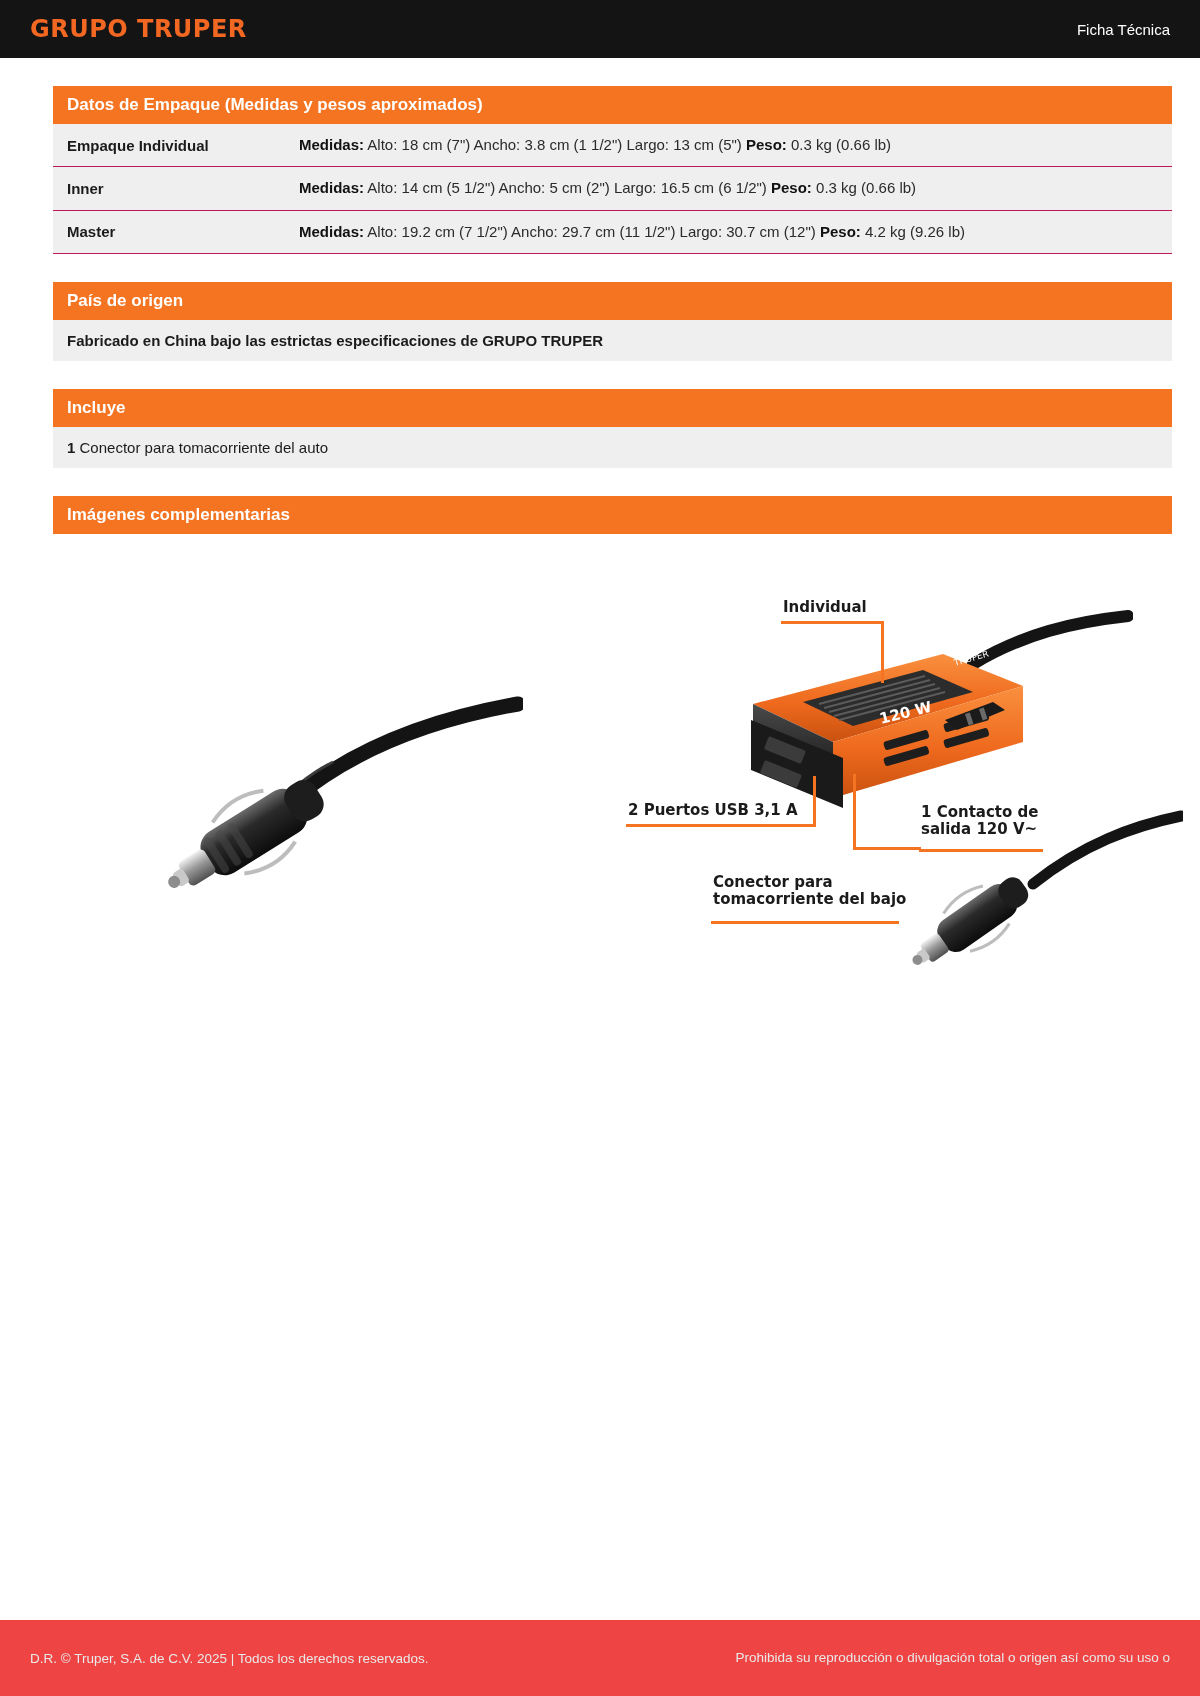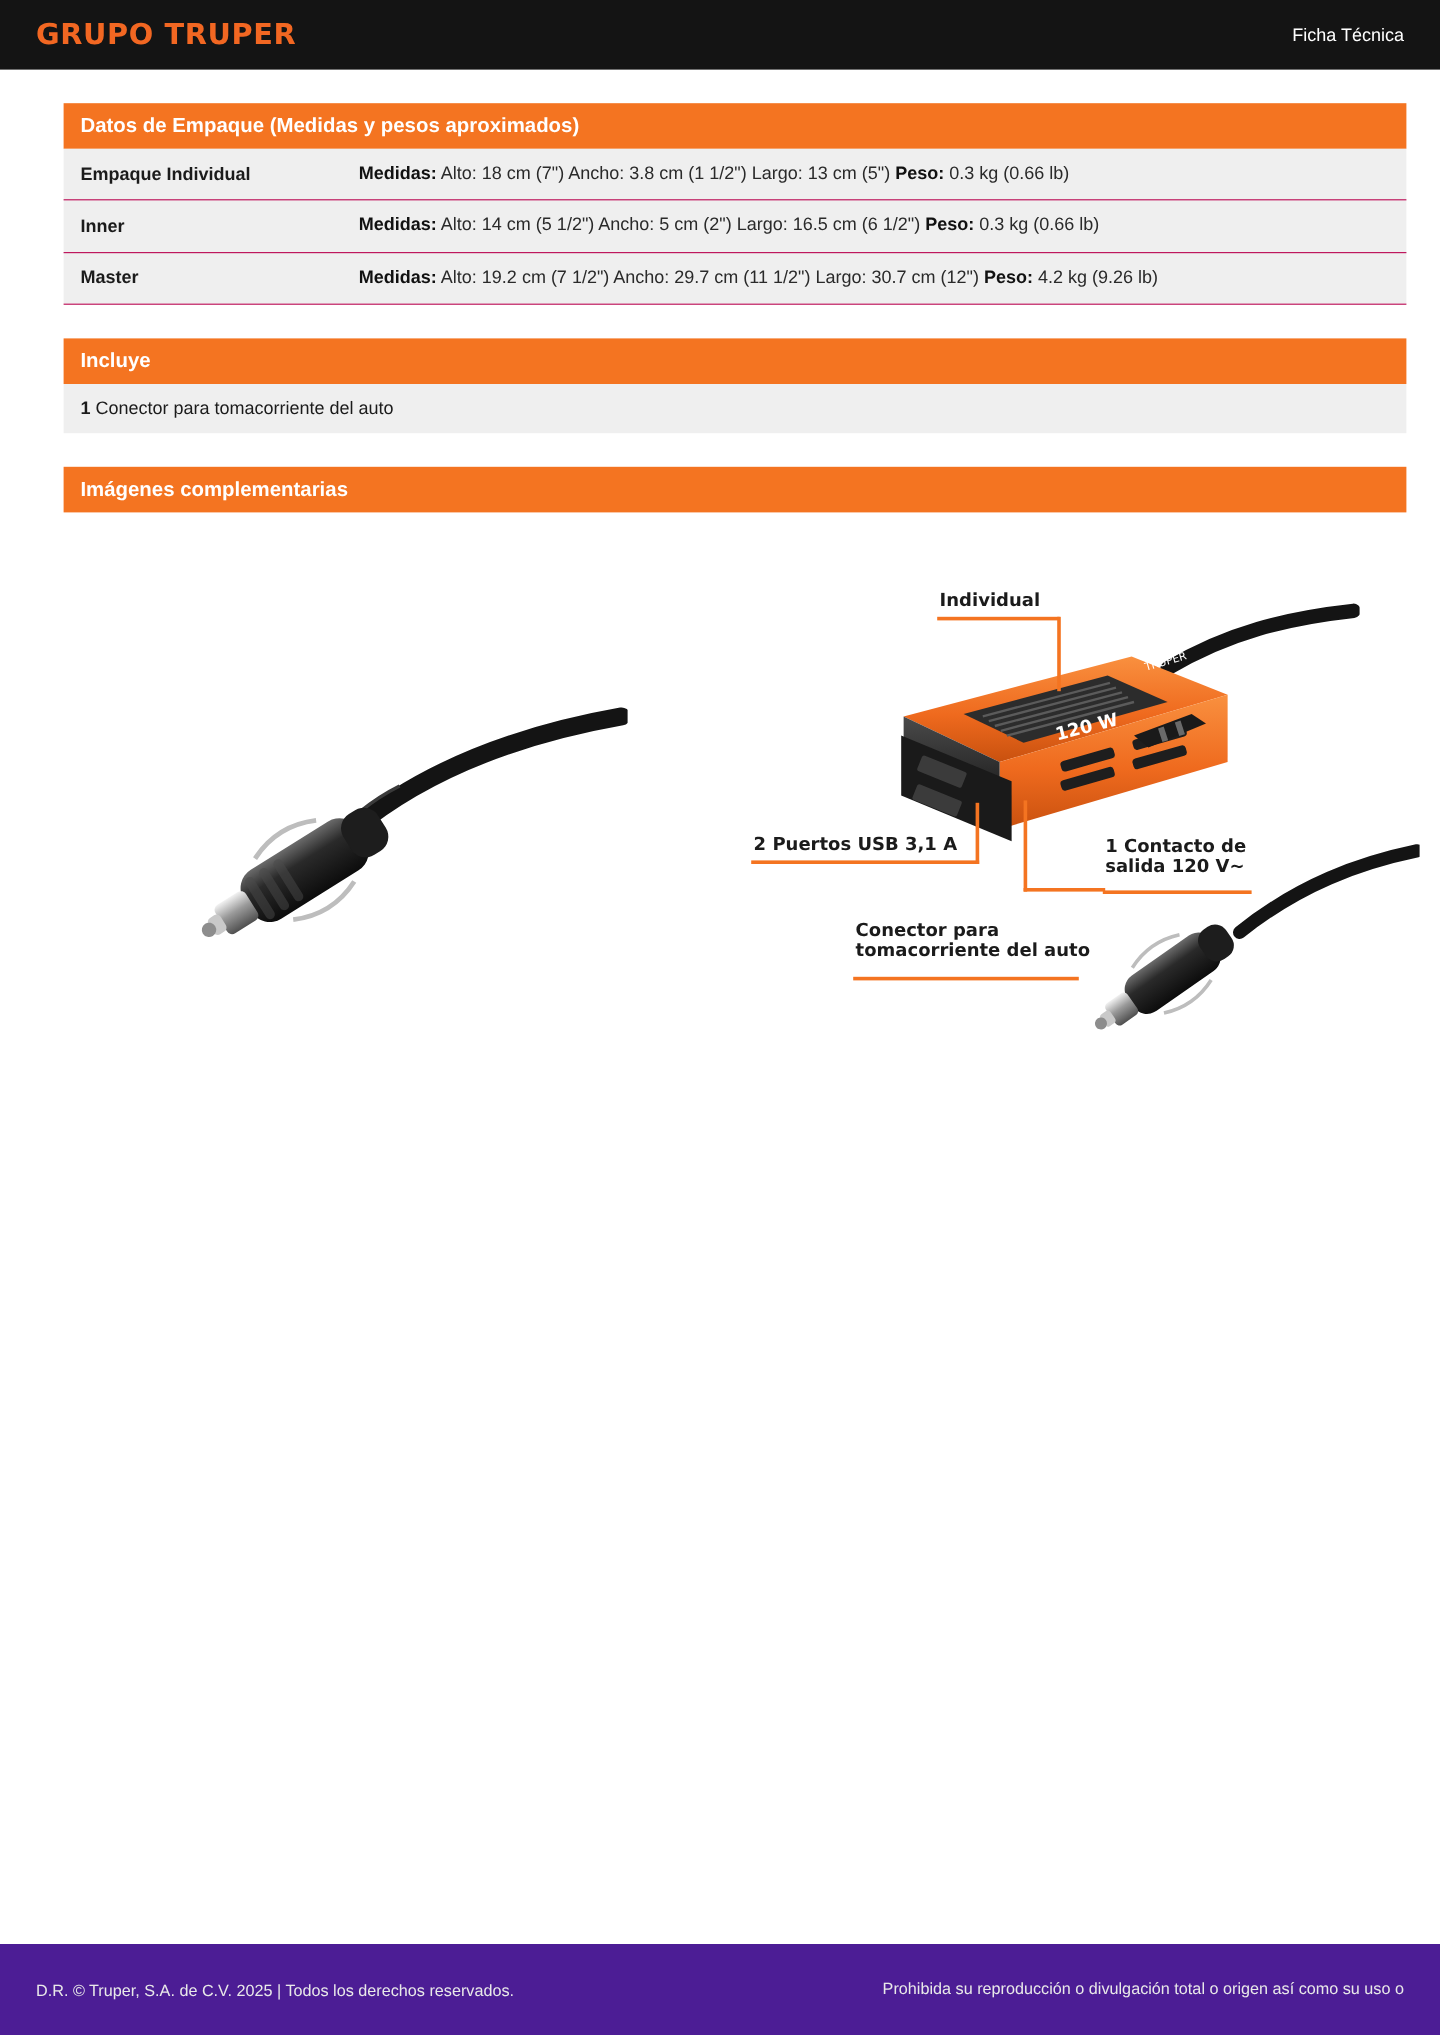--- a/index.html
+++ b/index.html
@@ -101,21 +101,21 @@
     white-space: pre-line;
   }
   .callout-line { position: absolute; background: #f47421; }
 
   
   .footer {
     position: absolute;
     left: 0; bottom: 0;
     width: 1200px;
     height: 76px;
-    background: #4c1d95;
+    background: #ef4444;
     color: #e9e9e9;
     font-size: 13.5px;
     display: flex;
     align-items: center;
     justify-content: space-between;
     padding: 0 30px;
   }
   .footer .right { text-align: right; line-height: 1.5; }
 </style>
 </head>
@@ -158,20 +158,24 @@
               <b>Medidas:</b>
               <span>Alto: 19.2 cm (7 1/2") Ancho: 29.7 cm (11 1/2") Largo: 30.7 cm (12")</span>
               <b>Peso:</b>
               <span>4.2 kg (9.26 lb)</span>
             </td>
           </tr>
         </tbody>
       </table>
     </div>
 
+    <div class="section">
+      <div class="section-head">País de origen</div>
+      <div class="plain-row bold">Fabricado en China bajo las estrictas especificaciones de GRUPO TRUPER</div>
+    </div>
 
     <div class="section">
       <div class="section-head">Incluye</div>
       <div class="plain-row">
         <span class="qty">1</span>
         <span>Conector para tomacorriente del auto</span>
       </div>
     </div>
 
     <div class="section">
@@ -294,21 +298,21 @@
             <rect x="124" y="95" width="26" height="30" rx="11" fill="#1d1d1d"></rect>
             <rect x="30" y="99" width="22" height="22" rx="4" fill="url(#metal)"></rect>
             <rect x="22" y="104" width="10" height="12" rx="3" fill="#c9c9c9"></rect>
             <circle cx="20" cy="110" r="5" fill="#8d8d8d"></circle>
             <path d="M68 87 q24 -10 48 0" stroke="#bdbdbd" stroke-width="3" fill="none"></path>
             <path d="M68 133 q24 10 48 0" stroke="#bdbdbd" stroke-width="3" fill="none"></path>
           </g>
         </svg>
 
         <div class="callout-label" style="position:absolute; left:660px; top:330px;">Conector para
-tomacorriente del auto</div>
+tomacorriente del bajo</div>
         <div class="callout-line" style="position:absolute; left:658px; top:377px; width:188px; height:3px;"></div>
       </div>
     </div>
 
   </div>
 
   <div class="footer">
     <div>D.R. © Truper, S.A. de C.V. 2025 | Todos los derechos reservados.</div>
     <div class="right">
       <div>Prohibida su reproducción o divulgación total o origen así como su uso o</div>

